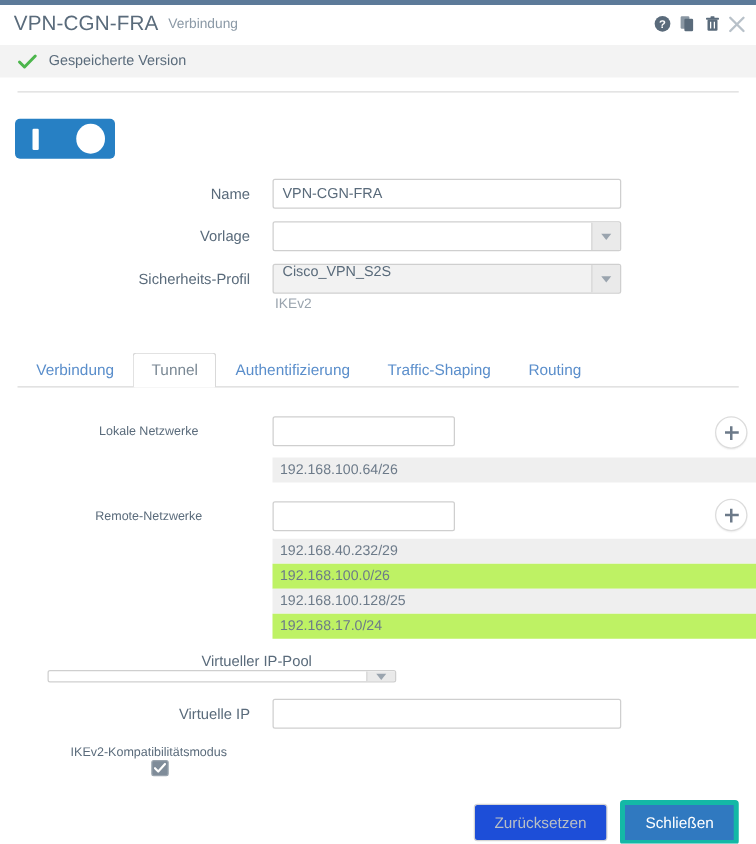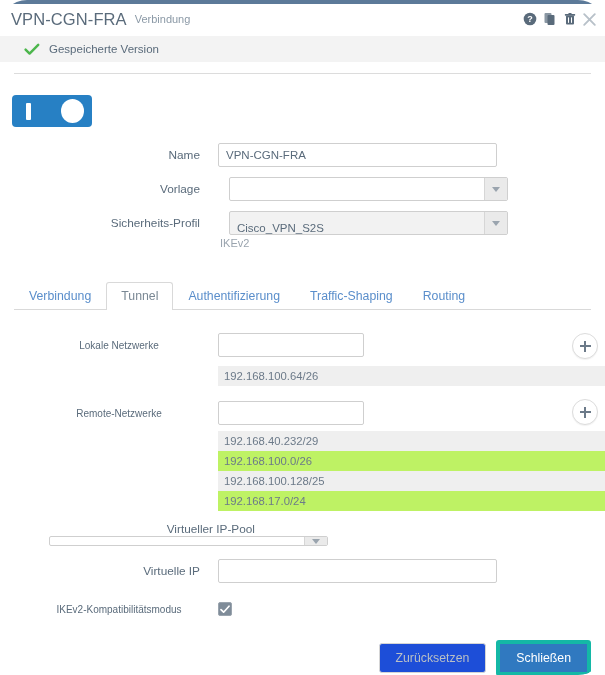--- a/index.html
+++ b/index.html
@@ -11,21 +11,20 @@
     font-family: "Liberation Sans", sans-serif;
     -webkit-font-smoothing: antialiased;
   }
   #app {
     position: relative;
     width: 605px;
     height: 675px;
     background: #ffffff;
     overflow: hidden;
     box-sizing: border-box;
-    border-radius: 27px;
   }
 
   
   .top-accent {
     position: absolute;
     top: 0; left: 0;
     width: 605px;
     height: 4px;
     background: #5c7a99;
   }
@@ -70,21 +69,21 @@
 
   
   .saved-bar {
     position: absolute;
     top: 36px; left: 0;
     width: 605px;
     height: 26px;
     background: #f3f3f3;
     display: flex;
     align-items: center;
-    padding-left: 24px;
+    padding-left: 14px;
     box-sizing: border-box;
   }
   .check-icon {
     width: 16px; height: 14px;
     display: inline-flex;
     align-items: center;
     margin-right: 9px;
   }
   .saved-text {
     font-size: 11.5px;
@@ -154,24 +153,23 @@
     outline: none;
     font-family: "Liberation Sans", sans-serif;
   }
   .fselect {
     height: 24px;
     box-sizing: border-box;
     border: 1px solid #cfcfcf;
     border-radius: 2px;
     background: #ffffff;
     display: flex;
-    align-items: flex-end;
+    align-items: flex-start;
     cursor: pointer;
     overflow: hidden;
-    margin-left: 11px;
   }
   .fselect.filled { background: #f2f2f2; }
   .fselect-value {
     flex: 1 1 auto;
     padding: 0 7px;
     font-size: 11.5px;
     color: #5a6b7b;
     white-space: nowrap;
     overflow: hidden;
   }
@@ -568,21 +566,21 @@
           <span class="caret"></span>
         </span>
     </span>
   </div>
 
   <div class="form-row" style="top:559px; left:38px;">
     <span class="flabel">Virtuelle IP</span>
     <input class="finput" style="width: 279px;" type="text" value="">
   </div>
 
-  <div class="form-row" style="top:597px; left:38px;">
+  <div class="form-row" style="top:597px; left:38px;flex-direction:column;">
     <span class="list-label">IKEv2-Kompatibilitätsmodus</span>
     <span class="cbox">
       <svg width="10" height="9" viewBox="0 0 10 9">
         <path d="M1 4.6 L3.6 7.2 L9 1.2" stroke="#ffffff" stroke-width="1.7" fill="none" stroke-linecap="round" stroke-linejoin="round"></path>
       </svg>
     </span>
   </div>
 
   <div class="footer">
     <button class="btn btn-secondary">Zurücksetzen</button>

